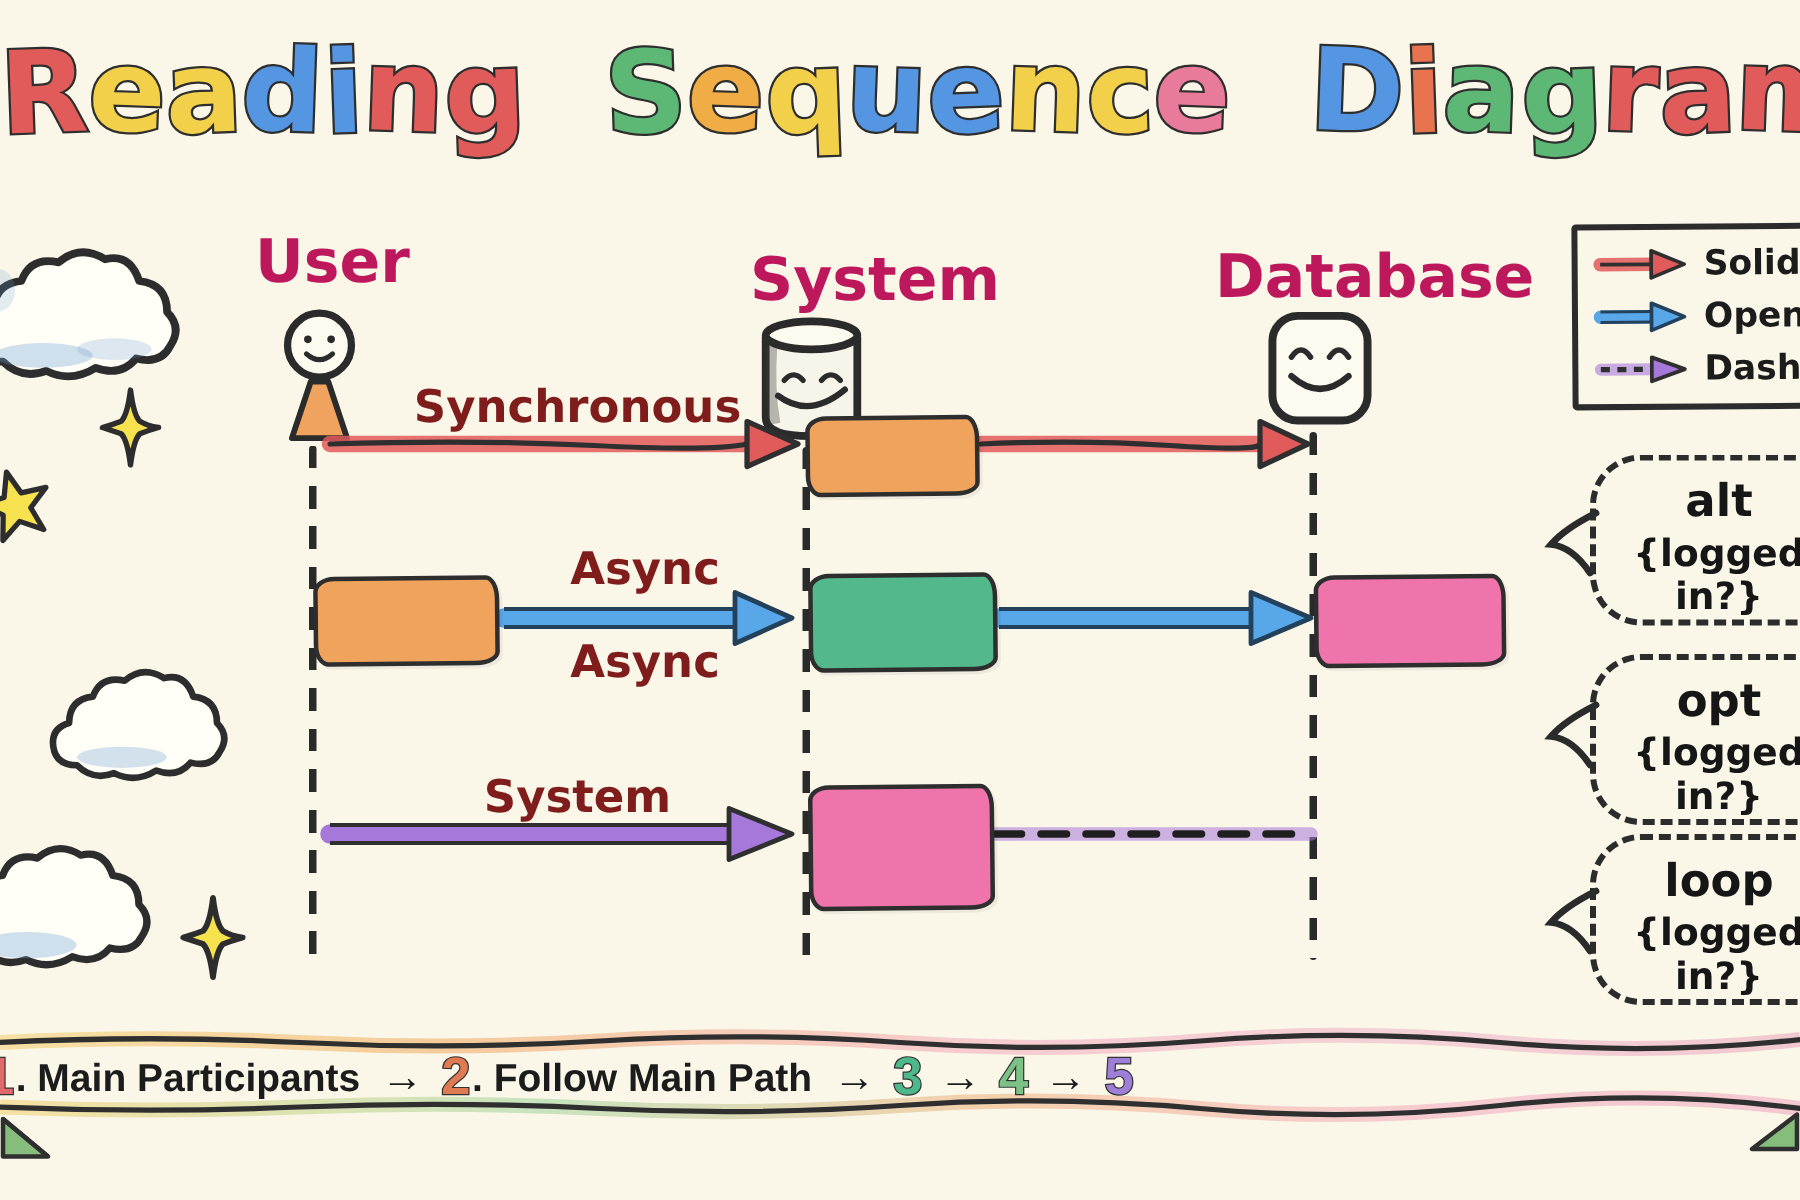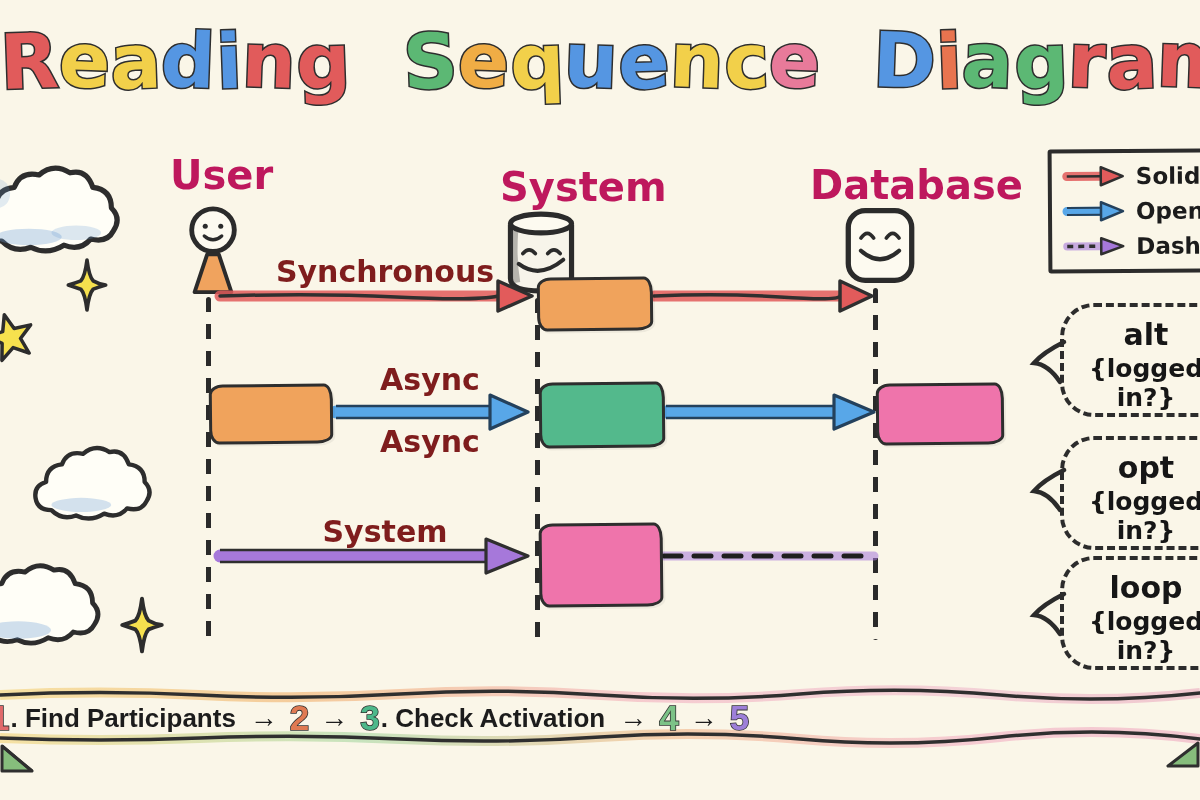--- a/index.html
+++ b/index.html
@@ -269,26 +269,26 @@
         <stop offset="1" stop-color="#eea3bd"></stop>
       </linearGradient>
     </defs>
     <path d="M0,8 Q100,3 200,8 T400,7 T600,8 T800,7 T1000,8 T1200,6" fill="none" stroke="url(#gTop)" stroke-width="10" opacity=".55"></path>
     <path d="M0,8 Q100,3 200,8 T400,7 T600,8 T800,7 T1000,8 T1200,6" fill="none" stroke="#2f2f2f" stroke-width="3.5" stroke-linecap="round"></path>
     <path d="M0,51 Q100,55 200,51 T400,52 T600,50 T800,52 T1000,50 T1200,52" fill="none" stroke="url(#gBot)" stroke-width="10" opacity=".55"></path>
     <path d="M0,51 Q100,55 200,51 T400,52 T600,50 T800,52 T1000,50 T1200,52" fill="none" stroke="#2f2f2f" stroke-width="3.5" stroke-linecap="round"></path>
   </svg>
   <div class="banner-text">
       <span class="step-number" style="color: rgb(224, 106, 106);">1</span>
-      <span class="step-text">. Find Participants</span>
+      <span class="step-text">. Main Participants</span>
       <span class="step-separator">→</span>
       <span class="step-number" style="color: rgb(224, 122, 82);">2</span>
+      <span class="step-text">. Follow Main Path</span>
       <span class="step-separator">→</span>
       <span class="step-number" style="color: rgb(77, 184, 138);">3</span>
-      <span class="step-text">. Check Activation</span>
       <span class="step-separator">→</span>
       <span class="step-number" style="color: rgb(124, 194, 135);">4</span>
       <span class="step-separator">→</span>
       <span class="step-number" style="color: rgb(157, 127, 216);">5</span>
     </div>
 </div>
 
 <svg style="left:0;top:744px" width="34" height="30" viewBox="0 0 34 30">
   <polygon points="2,2 32,27 2,27" fill="#86bd7c" stroke="#2f2f2f" stroke-width="3" stroke-linejoin="round"></polygon>
   <line x1="2" y1="2" x2="32" y2="27" stroke="#2f2f2f" stroke-width="3"></line>

